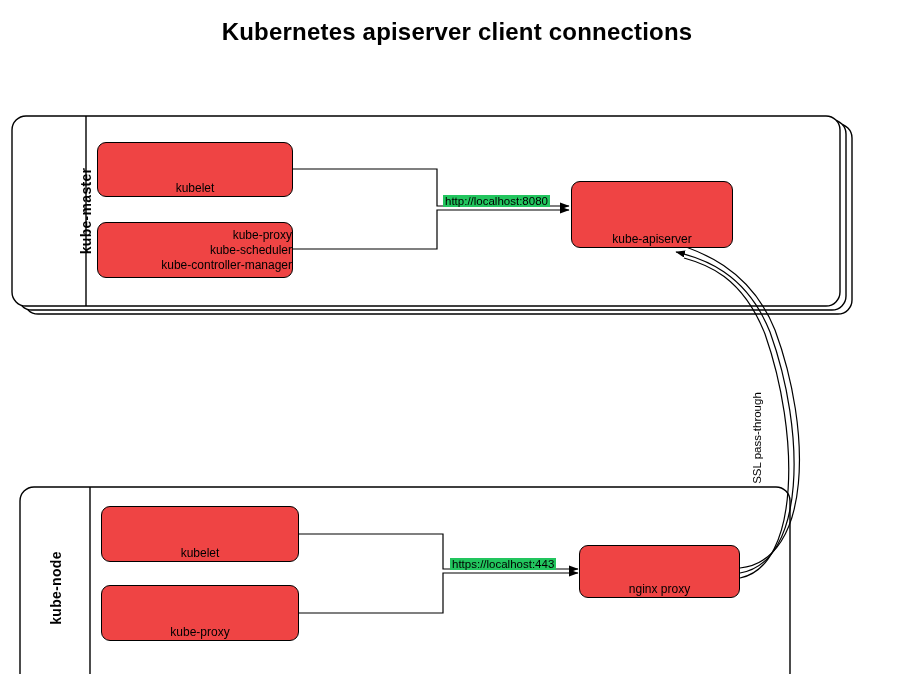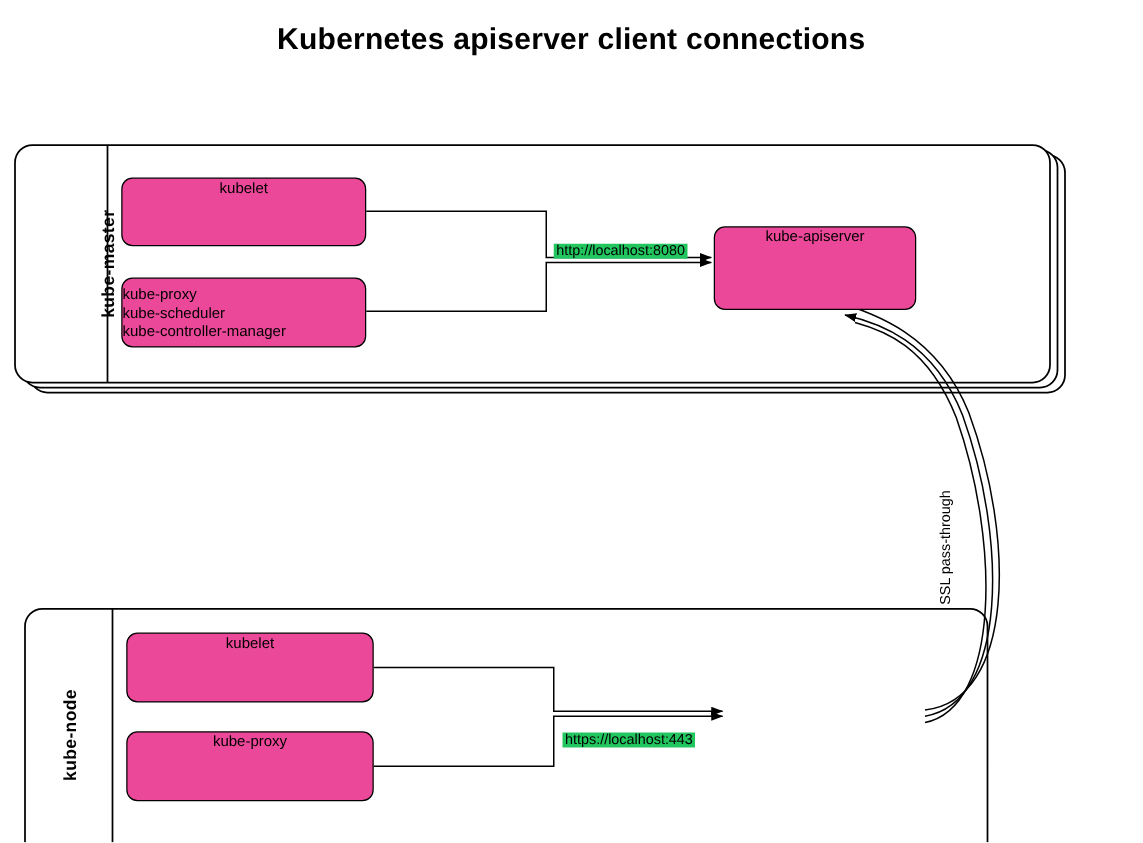--- a/index.html
+++ b/index.html
@@ -33,23 +33,23 @@
     top: 0;
     left: 0;
     width: 914px;
     height: 674px;
   }
   .node-box {
     position: absolute;
     box-sizing: border-box;
     border: 1.4px solid #000000;
     border-radius: 9px;
-    background: #ec4899;
+    background: #ef4444;
     display: flex;
-    align-items: flex-start;
+    align-items: flex-end;
     justify-content: center;
     text-align: center;
     font-size: 12px;
     line-height: 15px;
     z-index: 5;
   }
   .group-label {
     position: absolute;
     font-size: 14px;
     font-weight: bold;
@@ -134,20 +134,23 @@
   </div>
 
   <div class="node-box" style="left: 101px; top: 506px; width: 198px; height: 56px;">
     <span>kubelet</span>
   </div>
 
   <div class="node-box" style="left: 101px; top: 585px; width: 198px; height: 56px;">
     <span>kube-proxy</span>
   </div>
 
+  <div class="node-box" style="left: 579px; top: 545px; width: 161px; height: 53px;">
+    <span>nginx proxy</span>
+  </div>
 
   <div class="edge-label" style="left: 443px; top: 195px;">http://localhost:8080</div>
 
-  <div class="edge-label" style="left: 450px; top: 558px; margin-top: 28px;">https://localhost:443</div>
+  <div class="edge-label" style="left: 450px; top: 558px;">https://localhost:443</div>
 
   <div class="edge-label-vert" style="left: 707px; top: 432px; width: 100px; text-align: center;">SSL pass-through</div>
 
 </div>
 
 </body></html>

